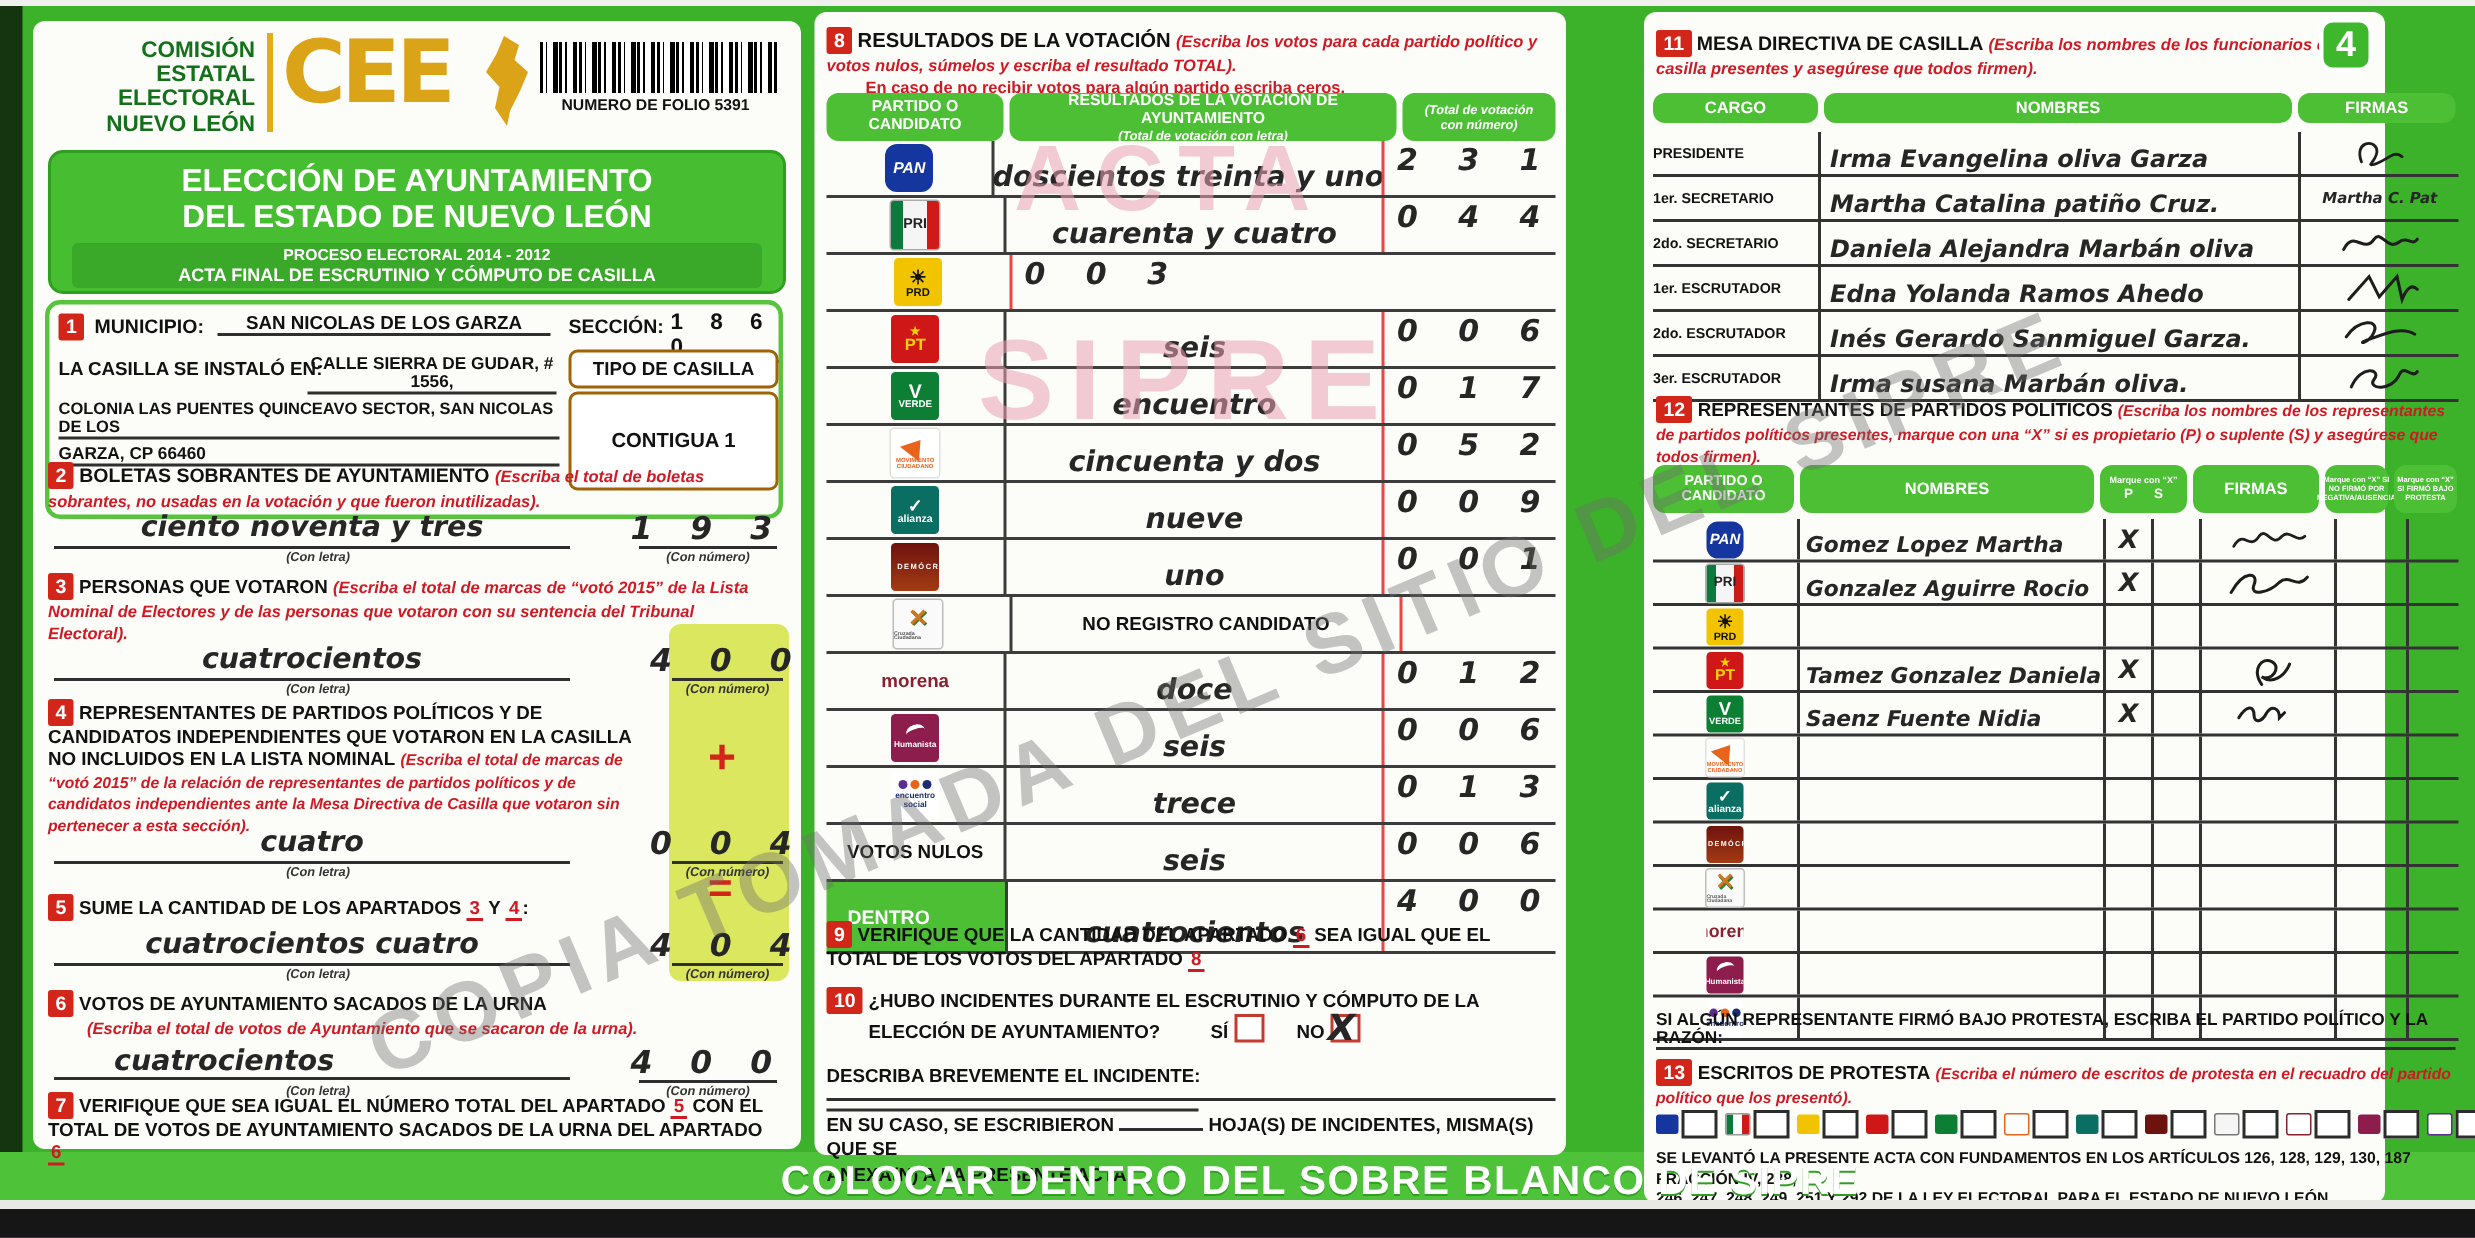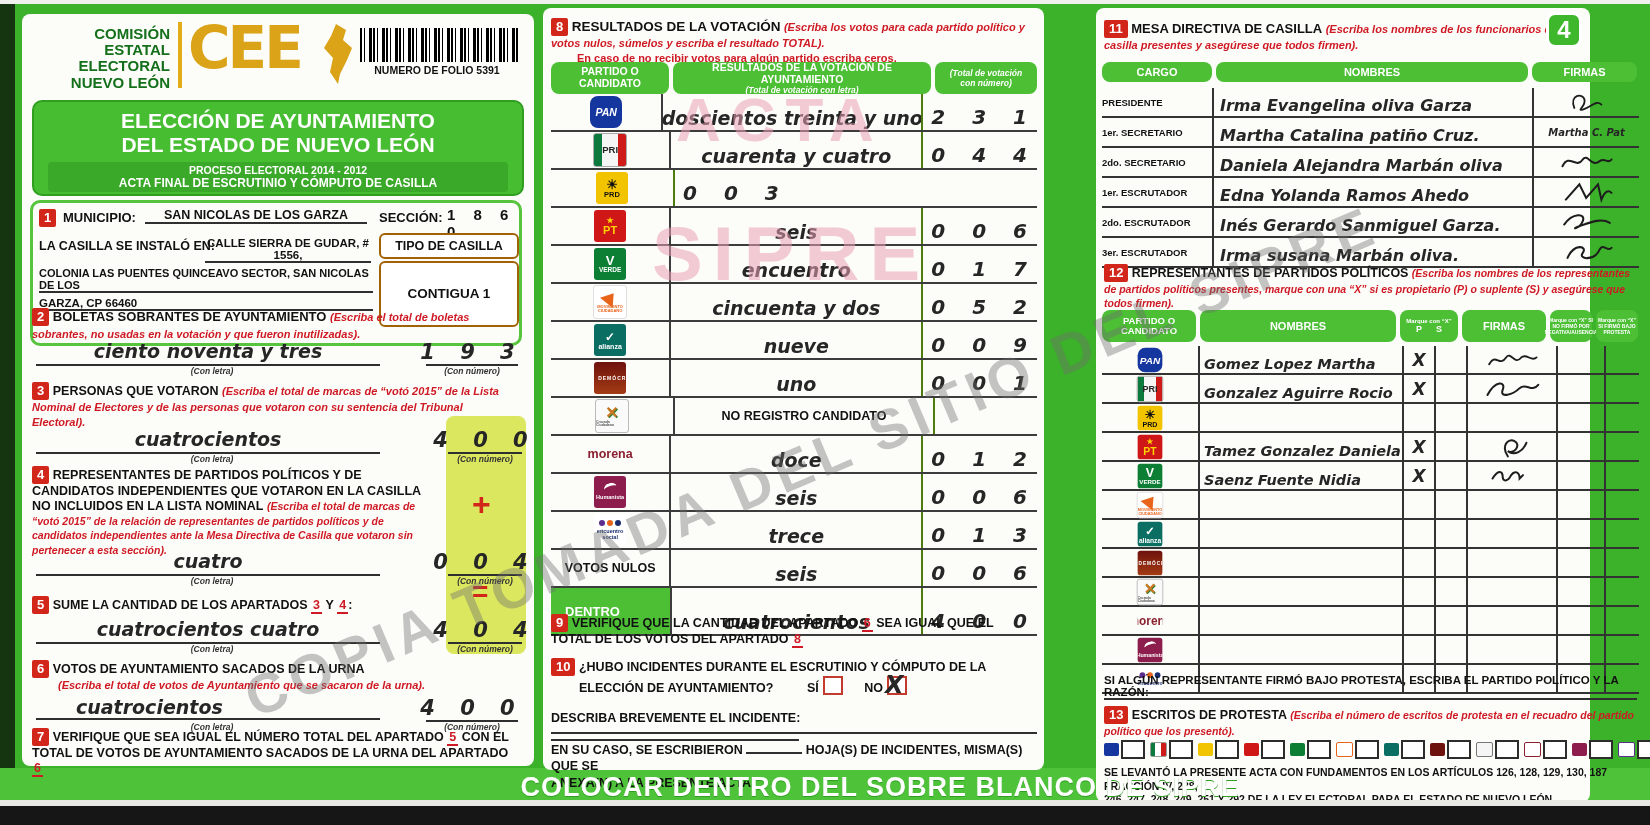--- a/index.html
+++ b/index.html
@@ -21,21 +21,21 @@
   .numfield{border-bottom:2px solid #2f2f2f;display:flex;align-items:flex-end;justify-content:center;}
   .digits{font-size:21px;letter-spacing:9px;white-space:nowrap;}
   .chk{width:16px;height:15px;border:2px solid #c23b2e;background:#fff;display:inline-block;vertical-align:-3px;margin-left:4px;}
   .sig{width:62px;height:22px;}
   
   .res-table{position:absolute;left:8px;top:86px;width:486px;}
   .rrow{display:flex;height:36px;border-bottom:2px solid #3c3c3c;}
   .rrow.tall{height:46px;}
   .rc1{width:122px;display:flex;align-items:center;justify-content:center;height:100%;}
   .rc2{width:258px;border-left:2px solid #3c3c3c;display:flex;align-items:flex-end;justify-content:center;padding-bottom:1px;}
-  .rc3{flex:1;border-left:2px solid #4d7c0f;display:flex;align-items:flex-end;padding-left:8px;padding-bottom:1px;}
+  .rc3{flex:1;border-left:2px solid #ef4444;display:flex;align-items:flex-start;padding-left:8px;padding-bottom:1px;}
   .rwords{font-size:19px;white-space:nowrap;}
   .rdigits{font-size:20px;letter-spacing:10px;white-space:nowrap;}
   
   .mrow{display:flex;height:28px;border-bottom:2px solid #333;}
   .mc1{width:110px;font-size:9.5px;font-weight:bold;display:flex;align-items:center;}
   .mc2{width:312px;border-left:2px solid #333;display:flex;align-items:flex-end;padding:0 0 1px 6px;}
   .mc3{flex:1;border-left:2px solid #333;display:flex;align-items:center;justify-content:center;position:relative;}
   .mname{font-size:16px;white-space:nowrap;}
   
   .prow{display:flex;height:27px;border-bottom:2px solid #333;}

